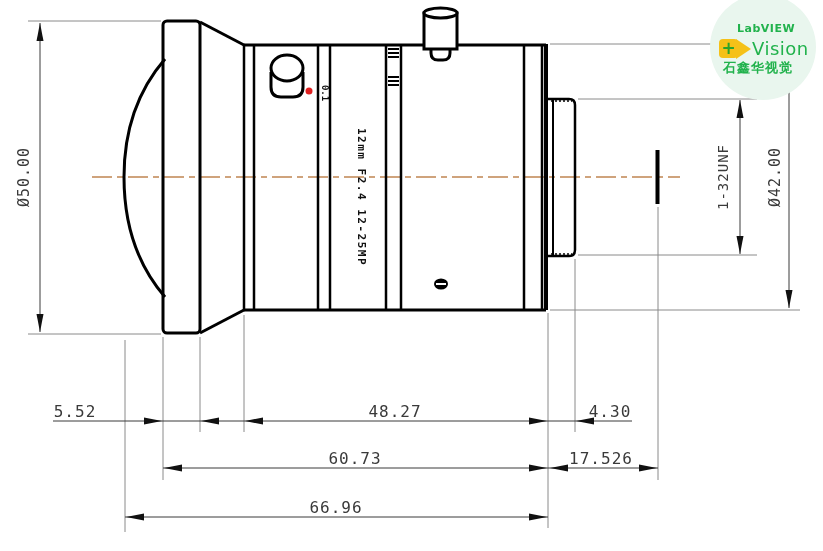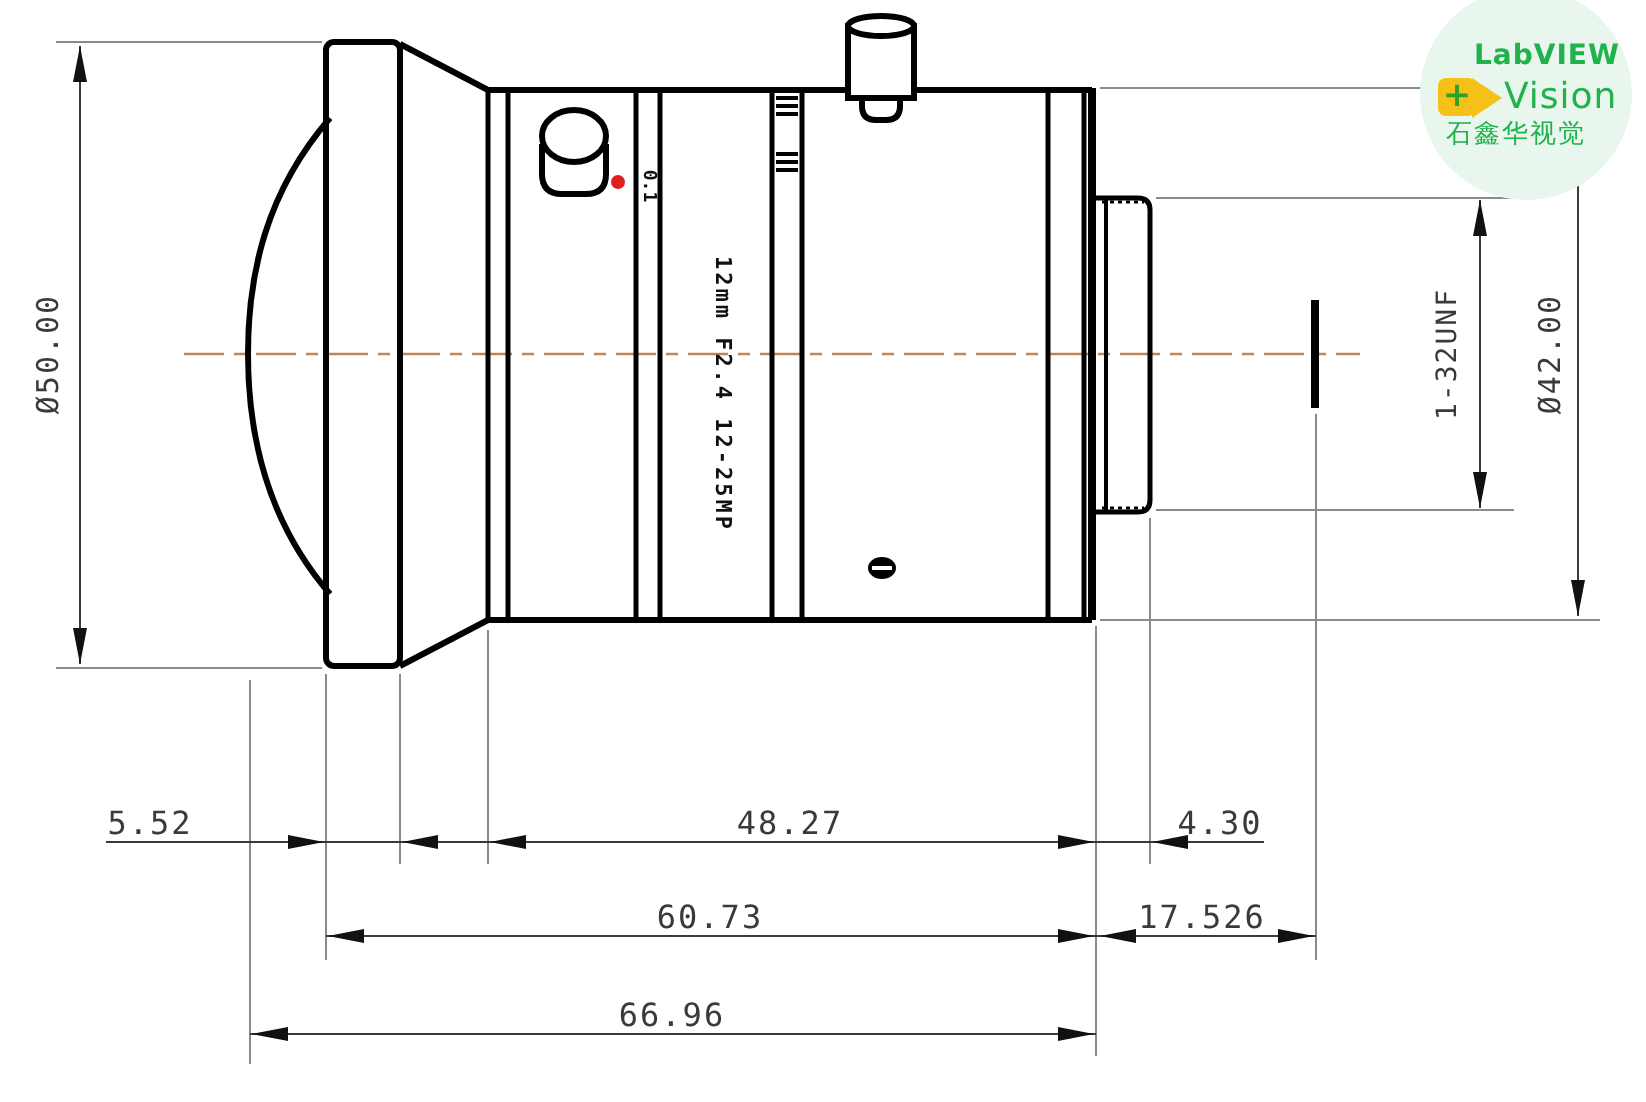--- a/index.html
+++ b/index.html
@@ -4,28 +4,28 @@
 <style>
   html,body{margin:0;padding:0;background:#fff;}
   .canvas{position:relative;width:823px;height:551px;background:#ffffff;overflow:hidden;
           font-family:"DejaVu Sans","Liberation Sans",sans-serif;}
   .canvas svg{position:absolute;left:0;top:0;}
   .dim-text{font-family:"DejaVu Sans Mono","Liberation Mono",monospace;fill:#3a3a3a;}
   .model-text{font-family:"DejaVu Sans Mono","Liberation Mono",monospace;fill:#111;font-weight:bold;}
   
   .logo{position:absolute;left:710px;top:-6px;width:106px;height:106px;border-radius:50%;
         background:#e9f6ee;z-index:5;}
-  .logo .l1{margin:27px 0 0 27px;font-size:14px;font-weight:bold;color:#21b24c;letter-spacing:.5px;line-height:15px;}
+  .logo .l1{margin:27px 0 0 27px;font-size:11px;font-weight:bold;color:#21b24c;letter-spacing:.5px;line-height:15px;}
   .logo .row2{display:flex;align-items:center;margin:2px 0 0 9px;height:21px;}
   .logo .plus-sq{width:19px;height:19px;background:#f5c118;border-radius:4px;color:#2ba32b;
                  font-weight:bold;font-size:17px;line-height:18px;text-align:center;}
   .logo .tri{width:0;height:0;border-left:15px solid #f5c118;border-top:10px solid transparent;
              border-bottom:10px solid transparent;margin-left:-2px;}
   .logo .vision{font-size:18px;font-weight:normal;color:#21b24c;letter-spacing:.5px;margin-left:1px;line-height:18px;}
-  .logo .l3{margin:2px 0 0 13px;font-size:13px;font-weight:normal;color:#21b24c;letter-spacing:1px;line-height:14px;}
+  .logo .l3{margin:2px 0 0 13px;font-size:13px;font-weight:bold;color:#21b24c;letter-spacing:1px;line-height:14px;}
 </style>
 </head>
 <body>
 
 <div class="canvas">
 
 <svg width="823" height="551" viewBox="0 0 823 551">
 
   <line x1="92" y1="177" x2="680" y2="177" stroke="#c08552" stroke-width="1.3" stroke-dasharray="20 5 6 5"></line>
 

